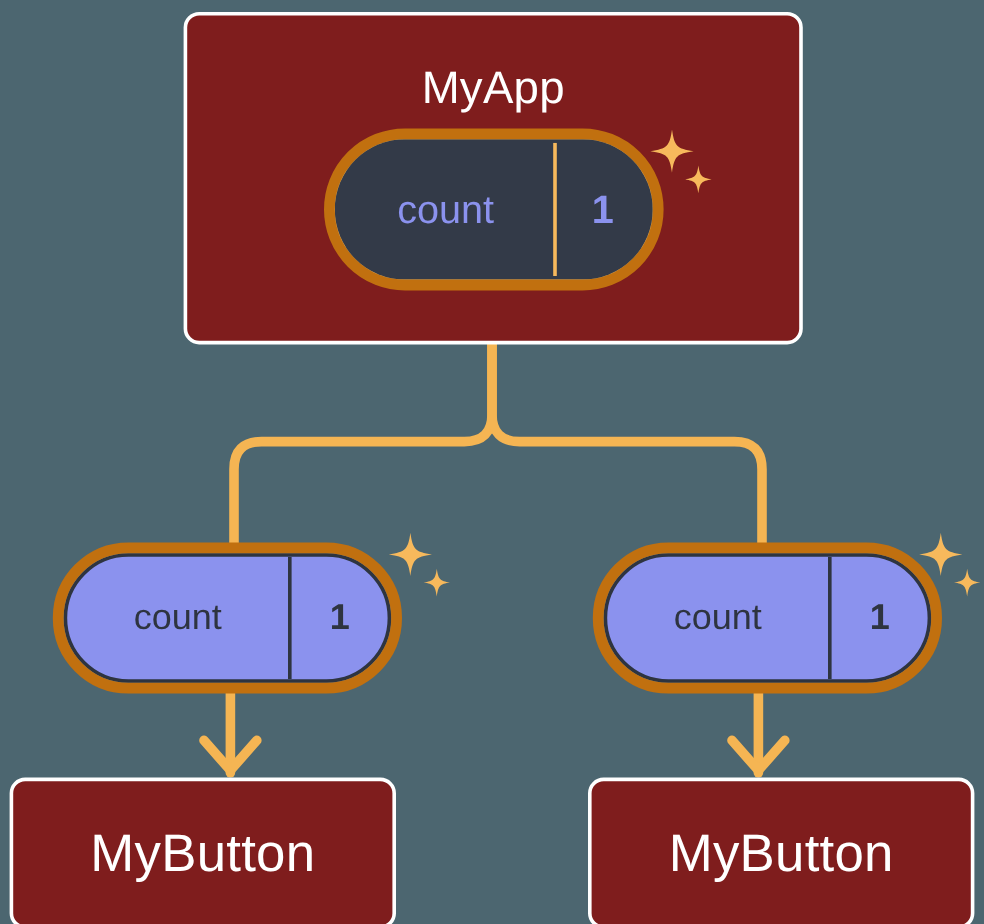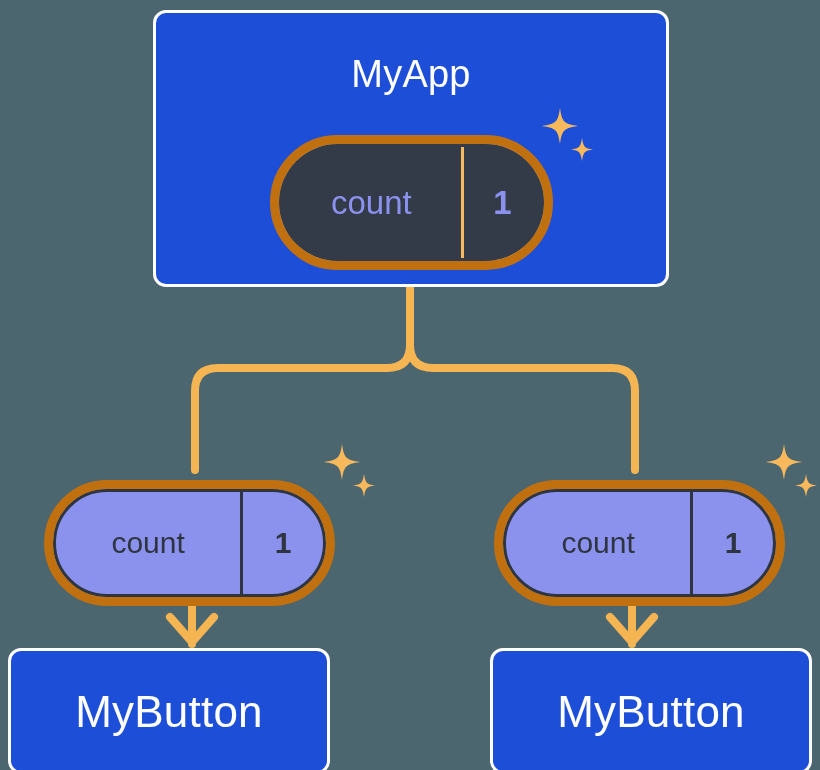--- a/index.html
+++ b/index.html
@@ -24,21 +24,21 @@
     position: absolute;
     left: 0; top: 0;
     width: 820px; height: 770px;
     z-index: 1;
   }
 
   
   .card {
     position: absolute;
     box-sizing: border-box;
-    background: #1d4ed8;
+    background: #7f1d1d;
     border: 3px solid #ffffff;
     border-radius: 13px;
     z-index: 2;
   }
   .card-title {
     position: absolute;
     left: 0;
     width: 100%;
     text-align: center;
     color: #ffffff;
@@ -64,21 +64,20 @@
   }
   .btn-title {
     top: 36px;
     font-size: 44px;
   }
 
   
   .pill-wrap {
     position: absolute;
     z-index: 3;
-    margin-top: 28px;
   }
   .pill {
     position: relative;
     box-sizing: border-box;
     width: 100%;
     height: 100%;
     background: #f7b95c;              
     border: 9px solid #c1700f;        
     border-radius: 999px;
     display: flex;

